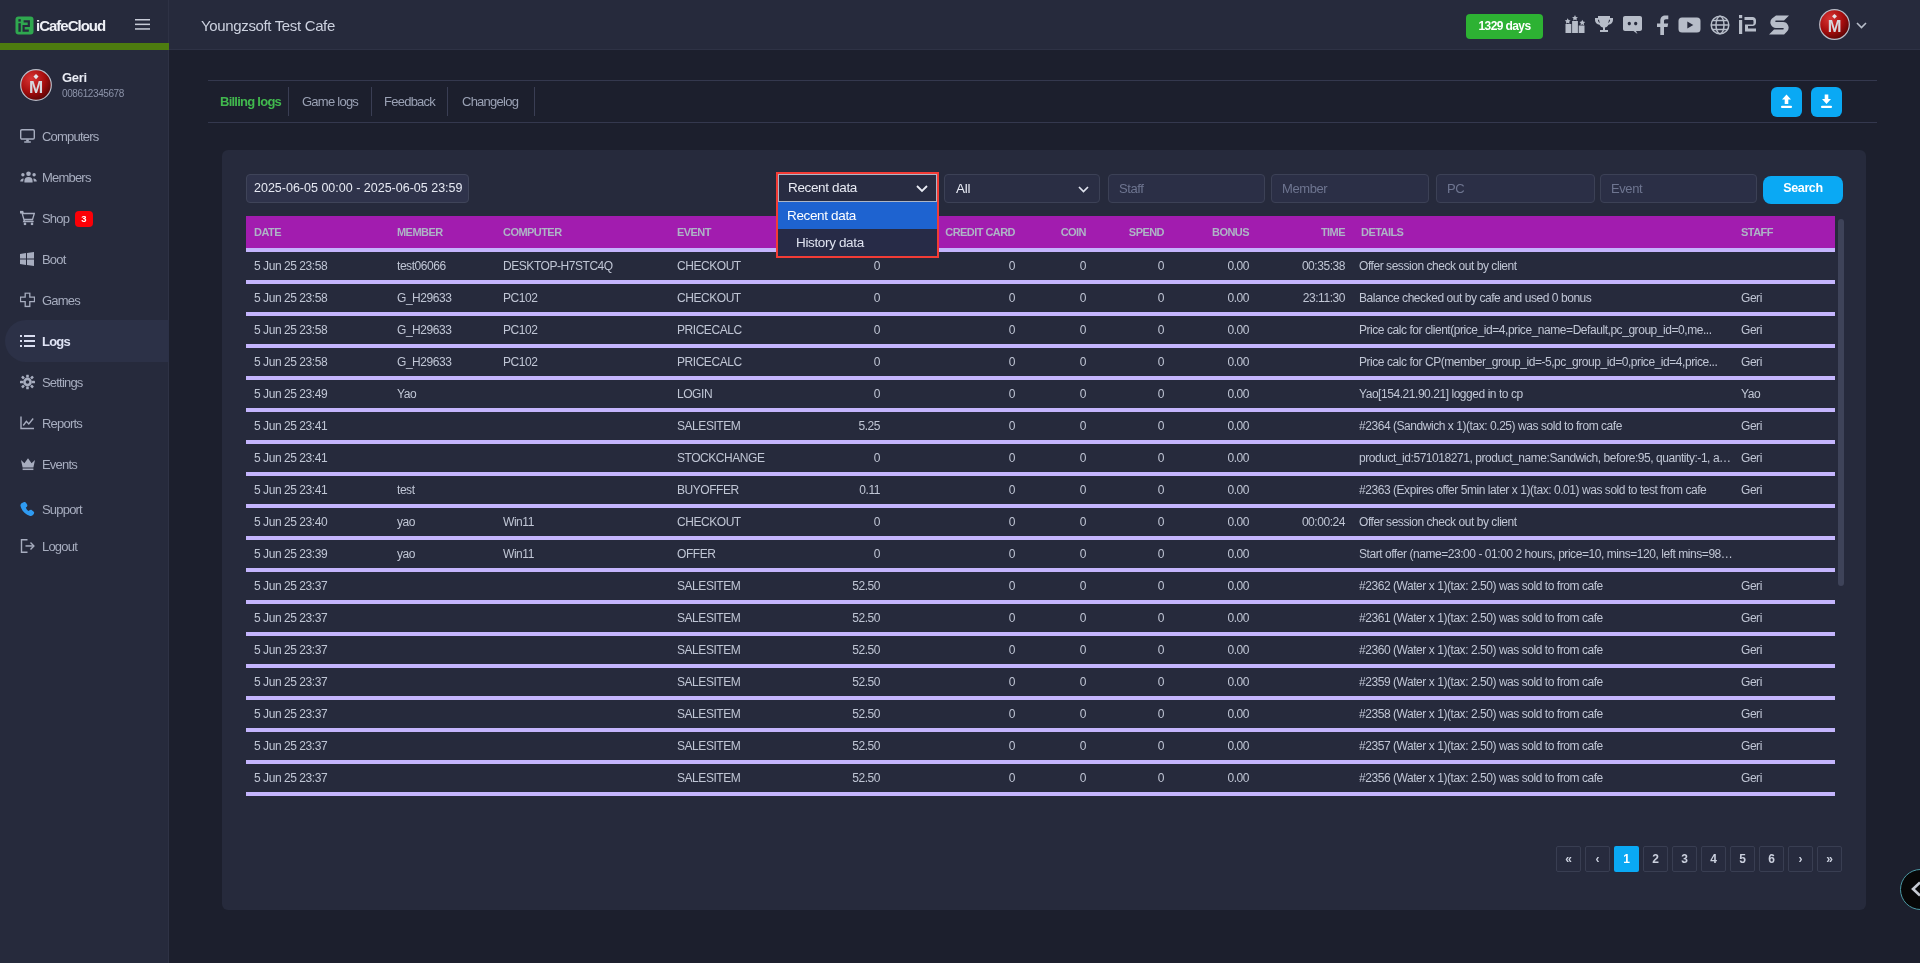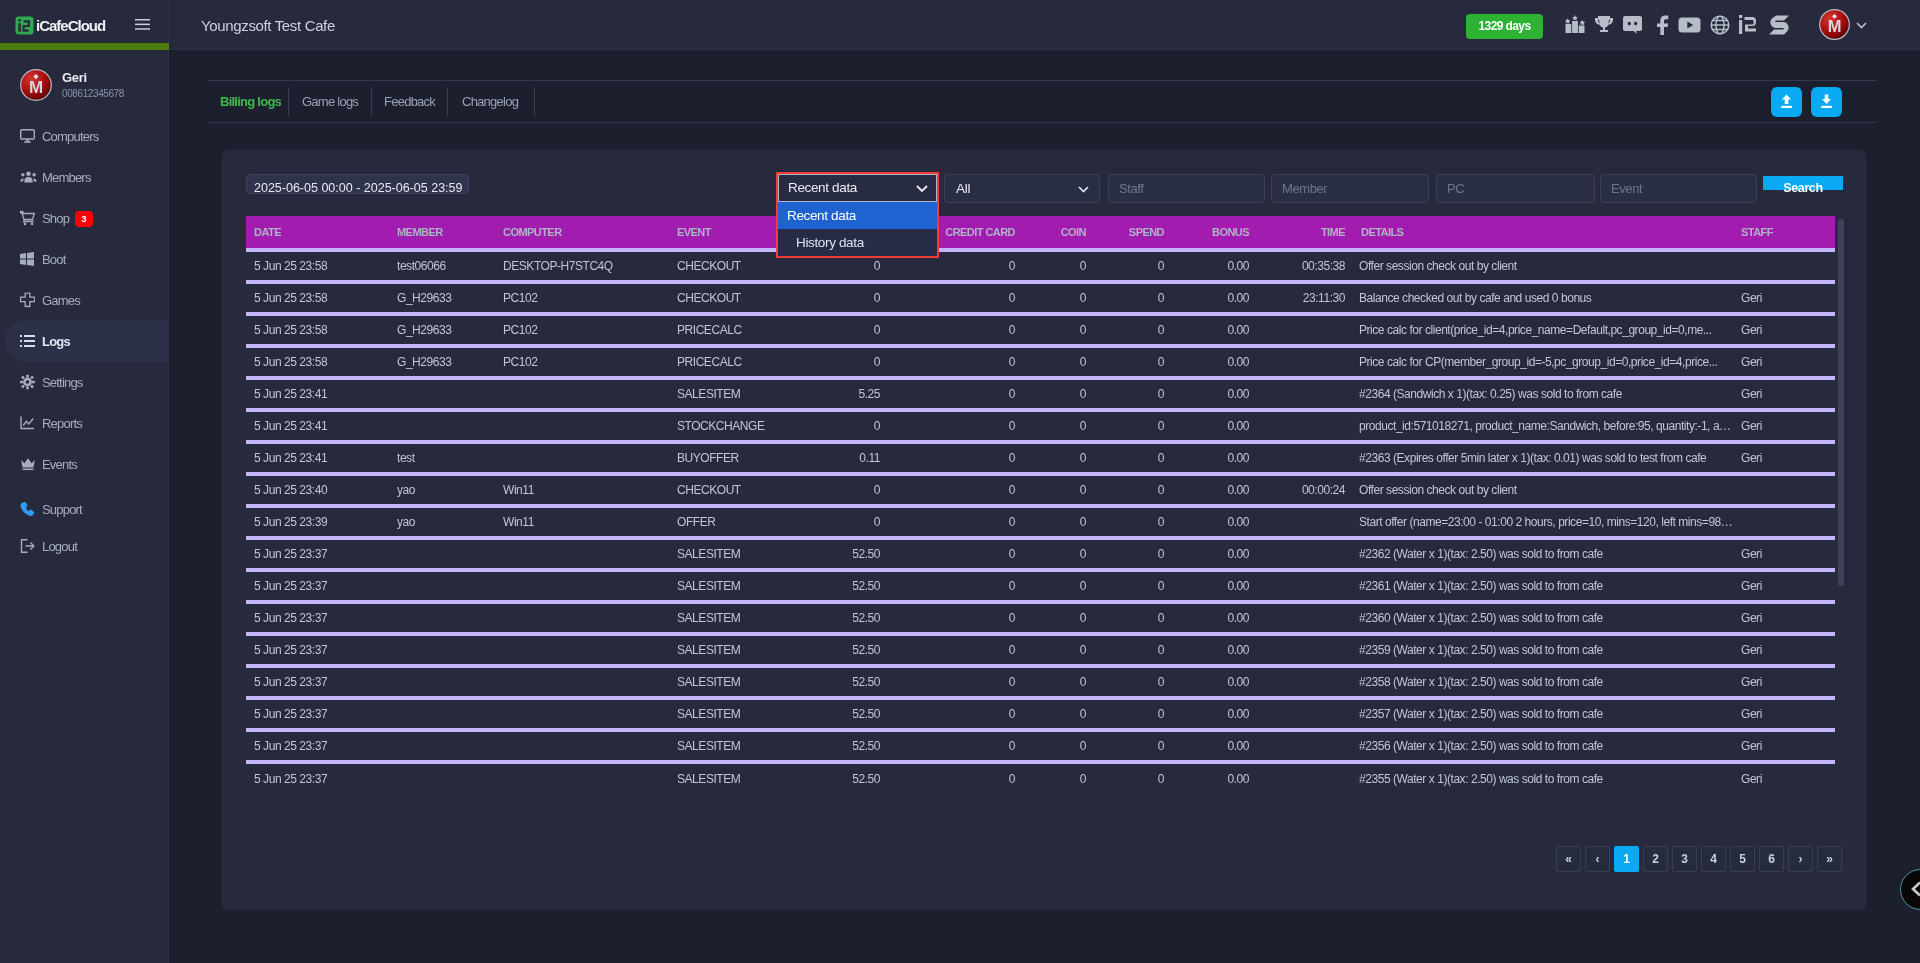--- a/index.html
+++ b/index.html
@@ -25,24 +25,24 @@
 #gbtn{left:1466px;top:14px;width:77px;height:25px;background:#2db233;border-radius:4px;color:#fff;font-size:12px;font-weight:bold;text-align:center;line-height:25px;letter-spacing:-0.6px;}
 .hic{top:15px;}
 #h-ava{left:1819px;top:9px;}
 
 .hline{height:1px;background:#34384e;}
 .tab{top:94px;font-size:13px;color:#9aa1b4;font-weight:500;letter-spacing:-0.75px;}
 .tabsep{top:87px;width:1px;height:29px;background:#3a3e54;}
 .sqbtn{top:87px;width:31px;height:30px;background:#0aa9f4;border-radius:6px;text-align:center;}
 
 #card{left:222px;top:150px;width:1644px;height:760px;background:#262a3c;border-radius:6px;}
-#dateinp{left:246px;top:174px;width:223px;height:20px;background:#2f334b;border:1px solid #3f4459;border-radius:4px;color:#e6e9f3;font-size:12.5px;line-height:27px;padding-left:7px;}
+#dateinp{left:246px;top:174px;width:223px;height:29px;background:#2f334b;border:1px solid #3f4459;border-radius:4px;color:#e6e9f3;font-size:12.5px;line-height:27px;padding-left:7px;}
 .sel{top:174px;height:29px;background:#2a2e44;border:1px solid #3c4156;border-radius:4px;color:#e8ebf5;font-size:13.5px;line-height:27px;padding-left:11px;letter-spacing:-0.3px;}
 .inp{top:174px;height:29px;background:#2b2f46;border:1px solid #3c4156;border-radius:4px;color:#6e7590;font-size:13px;line-height:27px;padding-left:10px;letter-spacing:-0.4px;}
-#searchbtn{left:1763px;top:176px;width:80px;height:14px;background:#0aa9f4;border-radius:0;color:#fff;font-size:12.5px;font-weight:bold;text-align:center;line-height:25px;letter-spacing:-0.4px;}
+#searchbtn{left:1763px;top:176px;width:80px;height:28px;background:#0aa9f4;border-radius:8px;color:#fff;font-size:12.5px;font-weight:bold;text-align:center;line-height:25px;letter-spacing:-0.4px;}
 
 #tblwrap{left:246px;top:216px;width:1589px;height:590px;overflow:hidden;}
 table{border-collapse:collapse;table-layout:fixed;width:1589px;}
 thead th{height:34px;background:#a21caf;color:#aeb4c6;font-size:11px;letter-spacing:-0.55px;font-weight:bold;text-align:left;padding-left:8px;white-space:nowrap;}
 thead th.r{text-align:right;padding-left:0;padding-right:8px;}
 tbody td{height:32px;color:#c0c6d5;font-size:12px;letter-spacing:-0.45px;text-align:left;padding-left:8px;white-space:nowrap;overflow:hidden;}
 tbody td.r{text-align:right;padding-left:0;padding-right:8px;}
 tbody tr{border-top:4px solid #c4b5fd;}
 td.det{padding-left:6px;text-overflow:ellipsis;}
 
@@ -357,20 +357,34 @@
           <td class="r">0</td>
           <td class="r">0</td>
           <td class="r">0</td>
           <td class="r">0</td>
           <td class="r">0.00</td>
           <td class="r"></td>
           <td class="det">Price calc for CP(member_group_id=-5,pc_group_id=0,price_id=4,price...</td>
           <td class="">Geri</td>
         </tr>
 <tr>
+          <td class="">5 Jun 25 23:49</td>
+          <td class="">Yao</td>
+          <td class=""></td>
+          <td class="">LOGIN</td>
+          <td class="r">0</td>
+          <td class="r">0</td>
+          <td class="r">0</td>
+          <td class="r">0</td>
+          <td class="r">0.00</td>
+          <td class="r"></td>
+          <td class="det">Yao[154.21.90.21] logged in to cp</td>
+          <td class="">Yao</td>
+        </tr>
+<tr>
           <td class="">5 Jun 25 23:41</td>
           <td class=""></td>
           <td class=""></td>
           <td class="">SALESITEM</td>
           <td class="r">5.25</td>
           <td class="r">0</td>
           <td class="r">0</td>
           <td class="r">0</td>
           <td class="r">0.00</td>
           <td class="r"></td>

